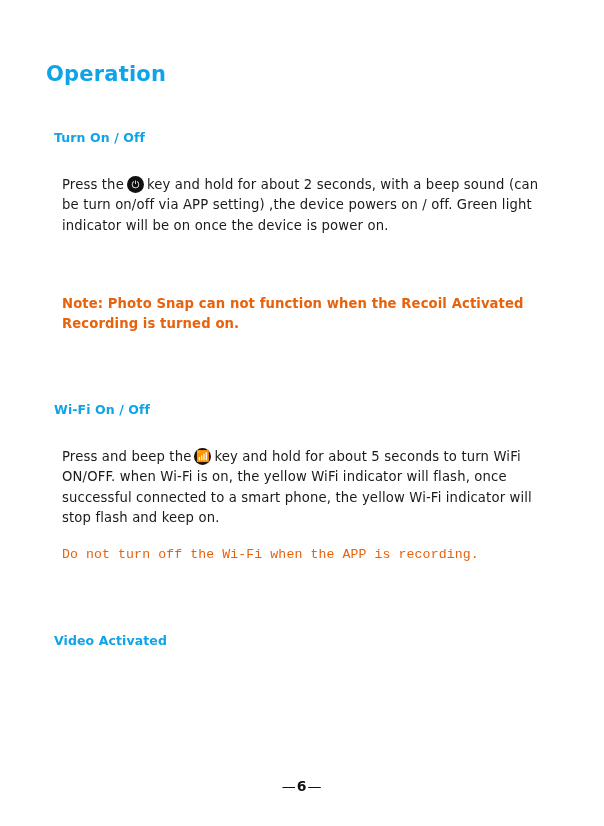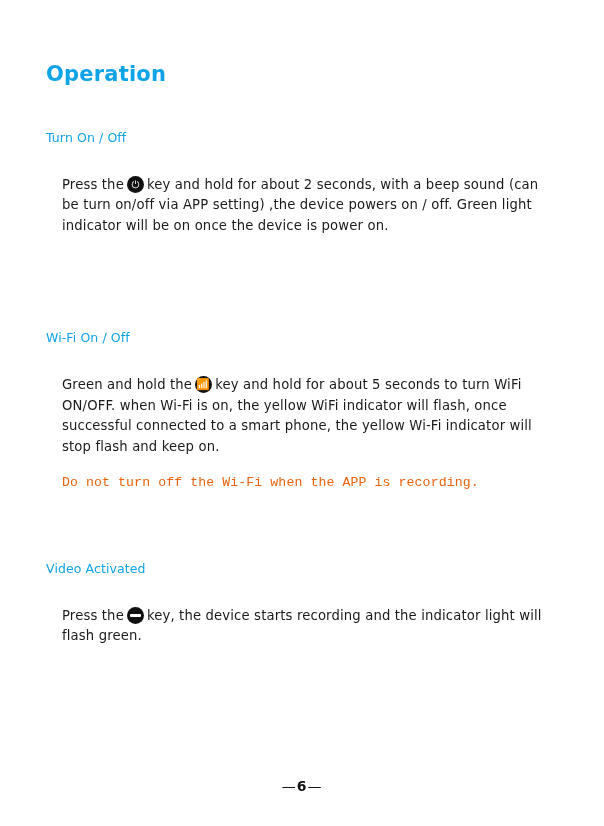--- a/index.html
+++ b/index.html
@@ -30,22 +30,23 @@
     letter-spacing: 0.2px;
     margin: 0 0 0 0;
     padding-top: 6px;
   }
   .section {
     margin-top: 0;
   }
   .section-heading {
     color: #0fa3e8;
     font-size: 12.5px;
-    font-weight: normal;
+    font-weight: bold;
     letter-spacing: 0.1px;
+    margin-left: 8px;
   }
   .body-text {
     font-size: 13.2px;
     line-height: 1.55;
     color: #1a1a1a;
     letter-spacing: 0.15px;
   }
   .note-text {
     color: #e8620c;
     font-size: 13.2px;
@@ -130,40 +131,38 @@
 
   <div class="gap-lg"></div>
 
   <div class="section">
     <div class="section-heading">Turn On / Off</div>
     <div class="gap-sm"></div>
     <p class="body-text">
       <span>Press the</span><span class="icon-circle icon-power icon-inline"><span class="glyph">⏻</span></span><span>key and hold for about 2 seconds, with a beep sound (can be turn on/off via APP setting) ,the device powers on / off. Green light indicator will be on once the device is power on.</span>
     </p>
     <div class="gap-md"></div>
+    <p class="note-text">Note: Photo Snap can not function when the Recoil Activated Recording is turned on.</p>
   </div>
 
   <div class="gap-xl"></div>
 
   <div class="section">
     <div class="section-heading">Wi-Fi On / Off</div>
     <div class="gap-sm"></div>
     <p class="body-text">
-      <span>Green and hold the</span><span class="icon-circle icon-wifi icon-inline"><span class="glyph">📶</span></span><span>key and hold for about 5 seconds to turn WiFi ON/OFF. when Wi-Fi is on, the yellow WiFi indicator will flash, once successful connected to a smart phone, the yellow Wi-Fi indicator will stop flash and keep on.</span>
+      <span>Press and beep the</span><span class="icon-circle icon-wifi icon-inline"><span class="glyph">📶</span></span><span>key and hold for about 5 seconds to turn WiFi ON/OFF. when Wi-Fi is on, the yellow WiFi indicator will flash, once successful connected to a smart phone, the yellow Wi-Fi indicator will stop flash and keep on.</span>
     </p>
     <p class="warn-text">Do not turn off   the Wi-Fi when the APP is recording.</p>
   </div>
 
   <div class="gap-xl"></div>
 
   <div class="section">
     <div class="section-heading">Video Activated</div>
     <div class="gap-sm"></div>
-    <p class="body-text">
-      <span>Press the</span><span class="icon-circle icon-rec icon-inline"><span class="glyph"></span></span><span>key, the device starts recording and the indicator light will flash green.</span>
-    </p>
   </div>
 
 </div>
 
 <div class="footer">
   <span class="dash">—</span><span>6</span><span class="dash">—</span>
 </div>
 
 </body></html>

